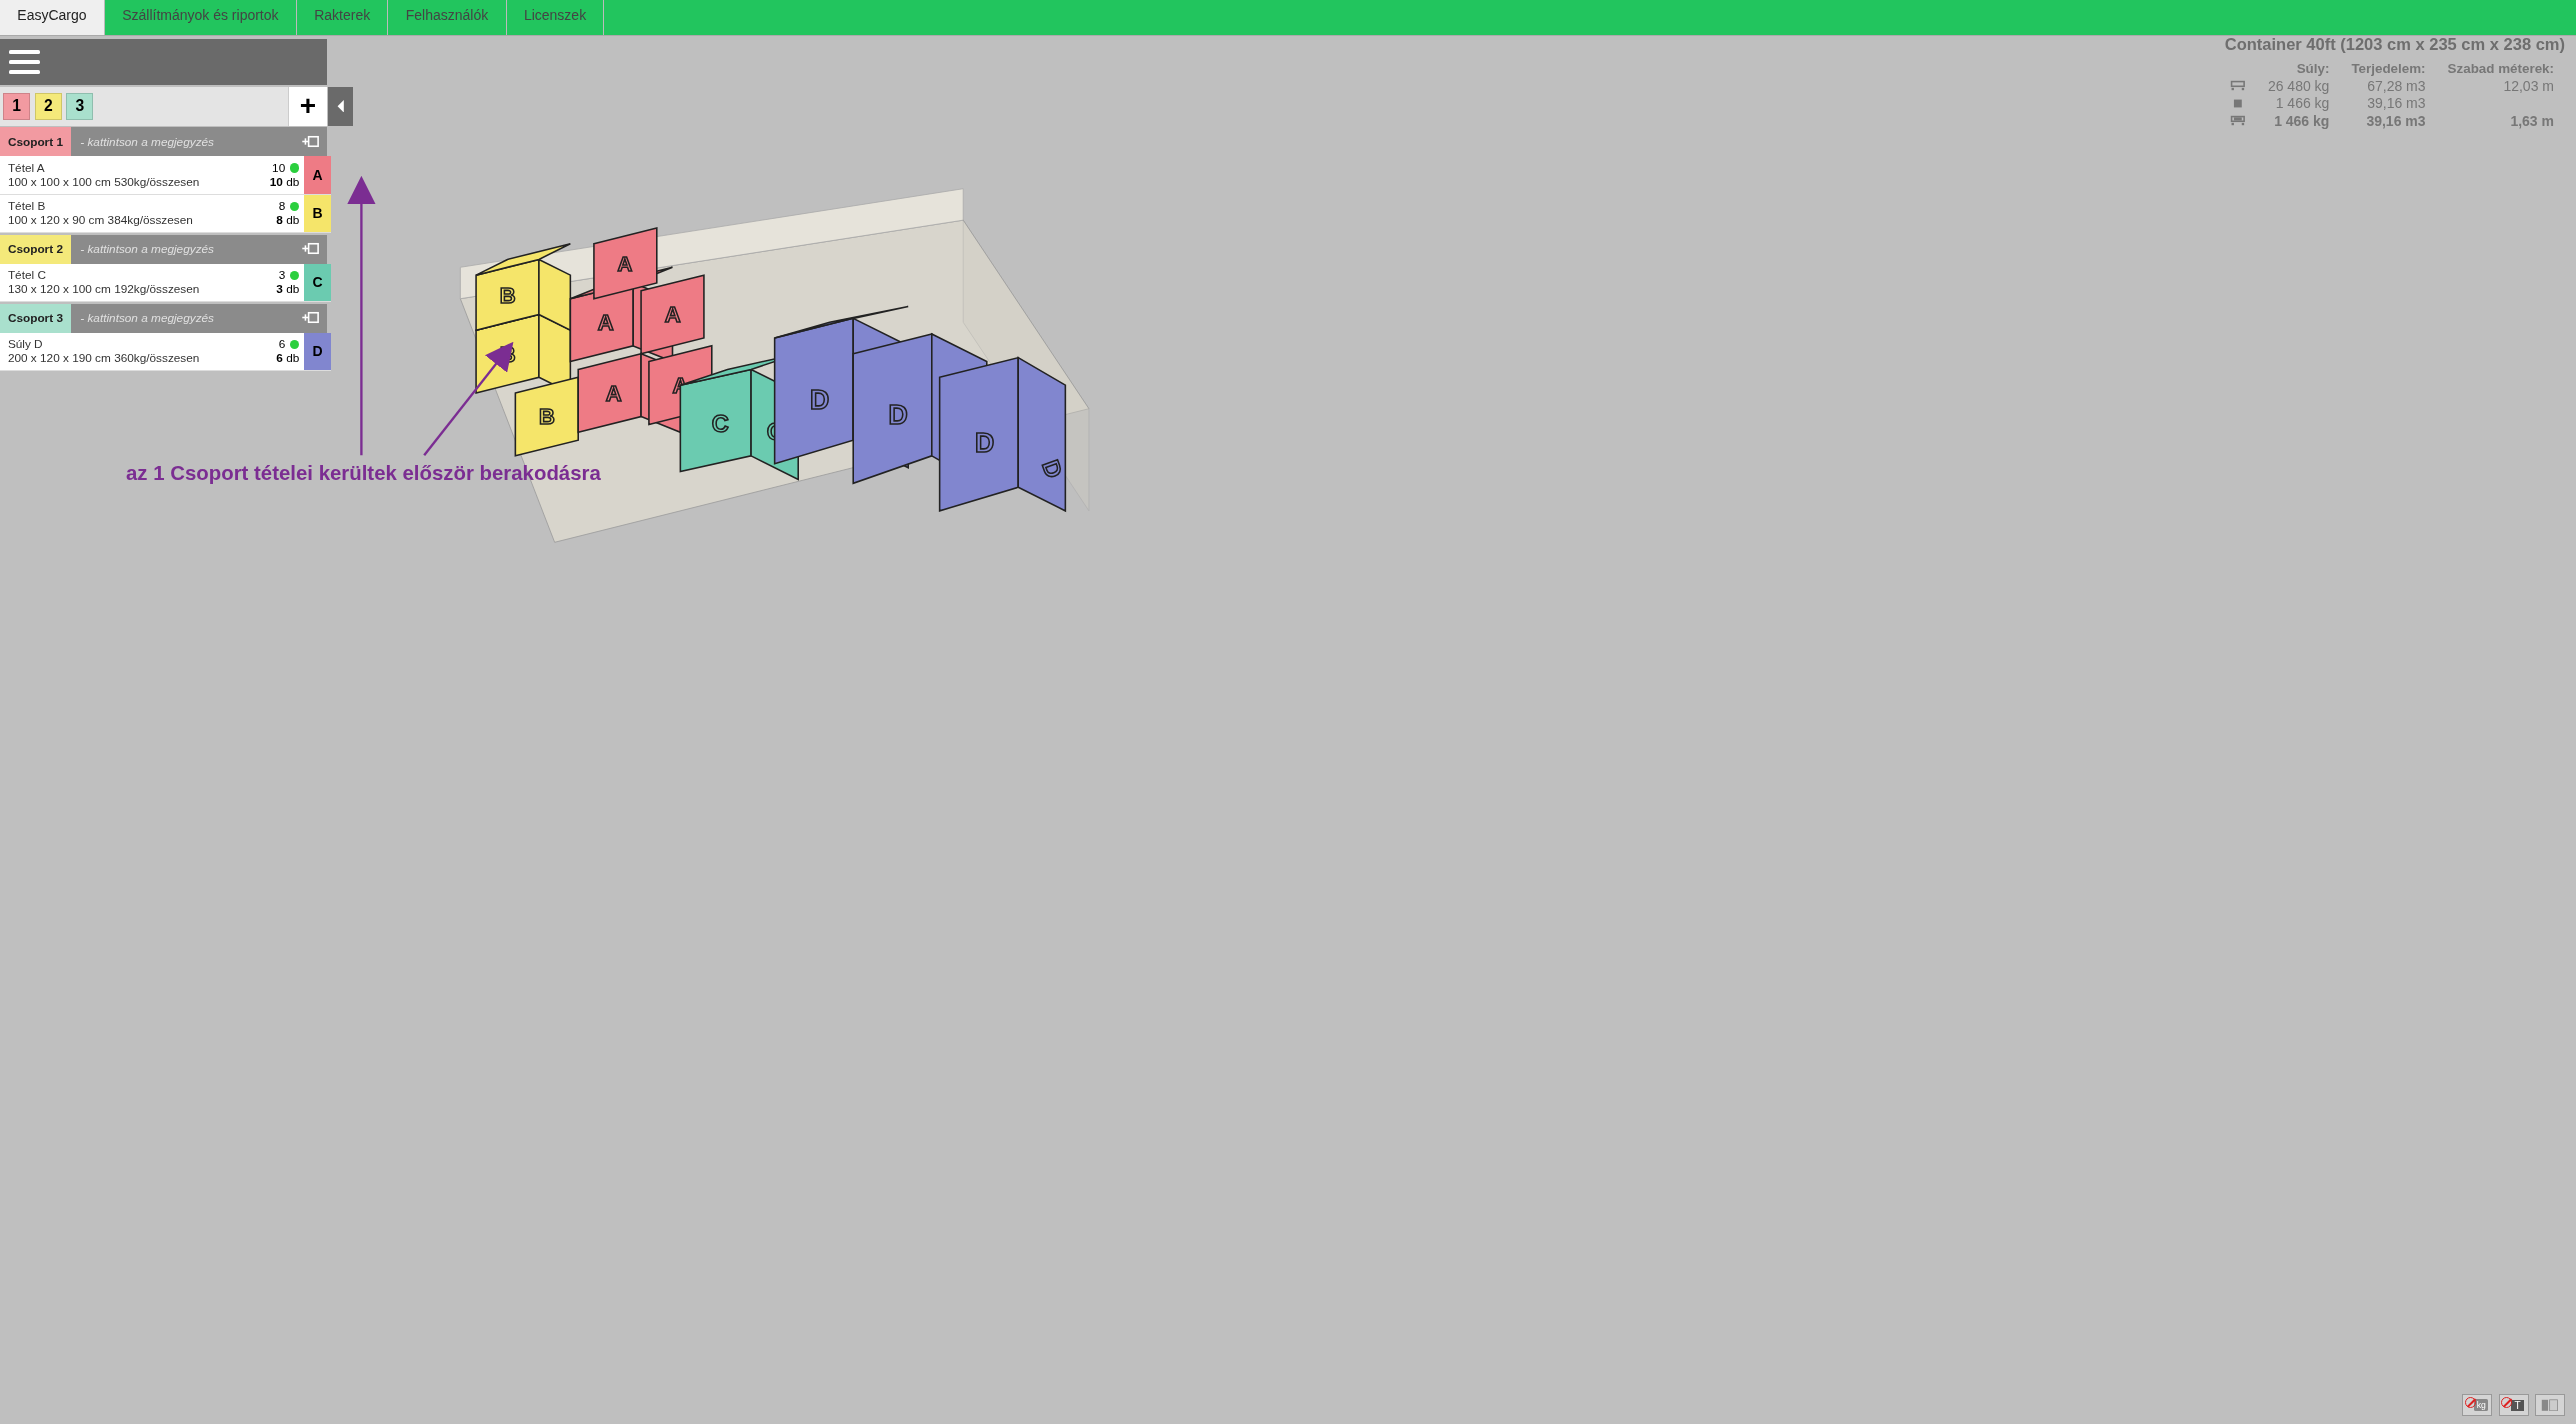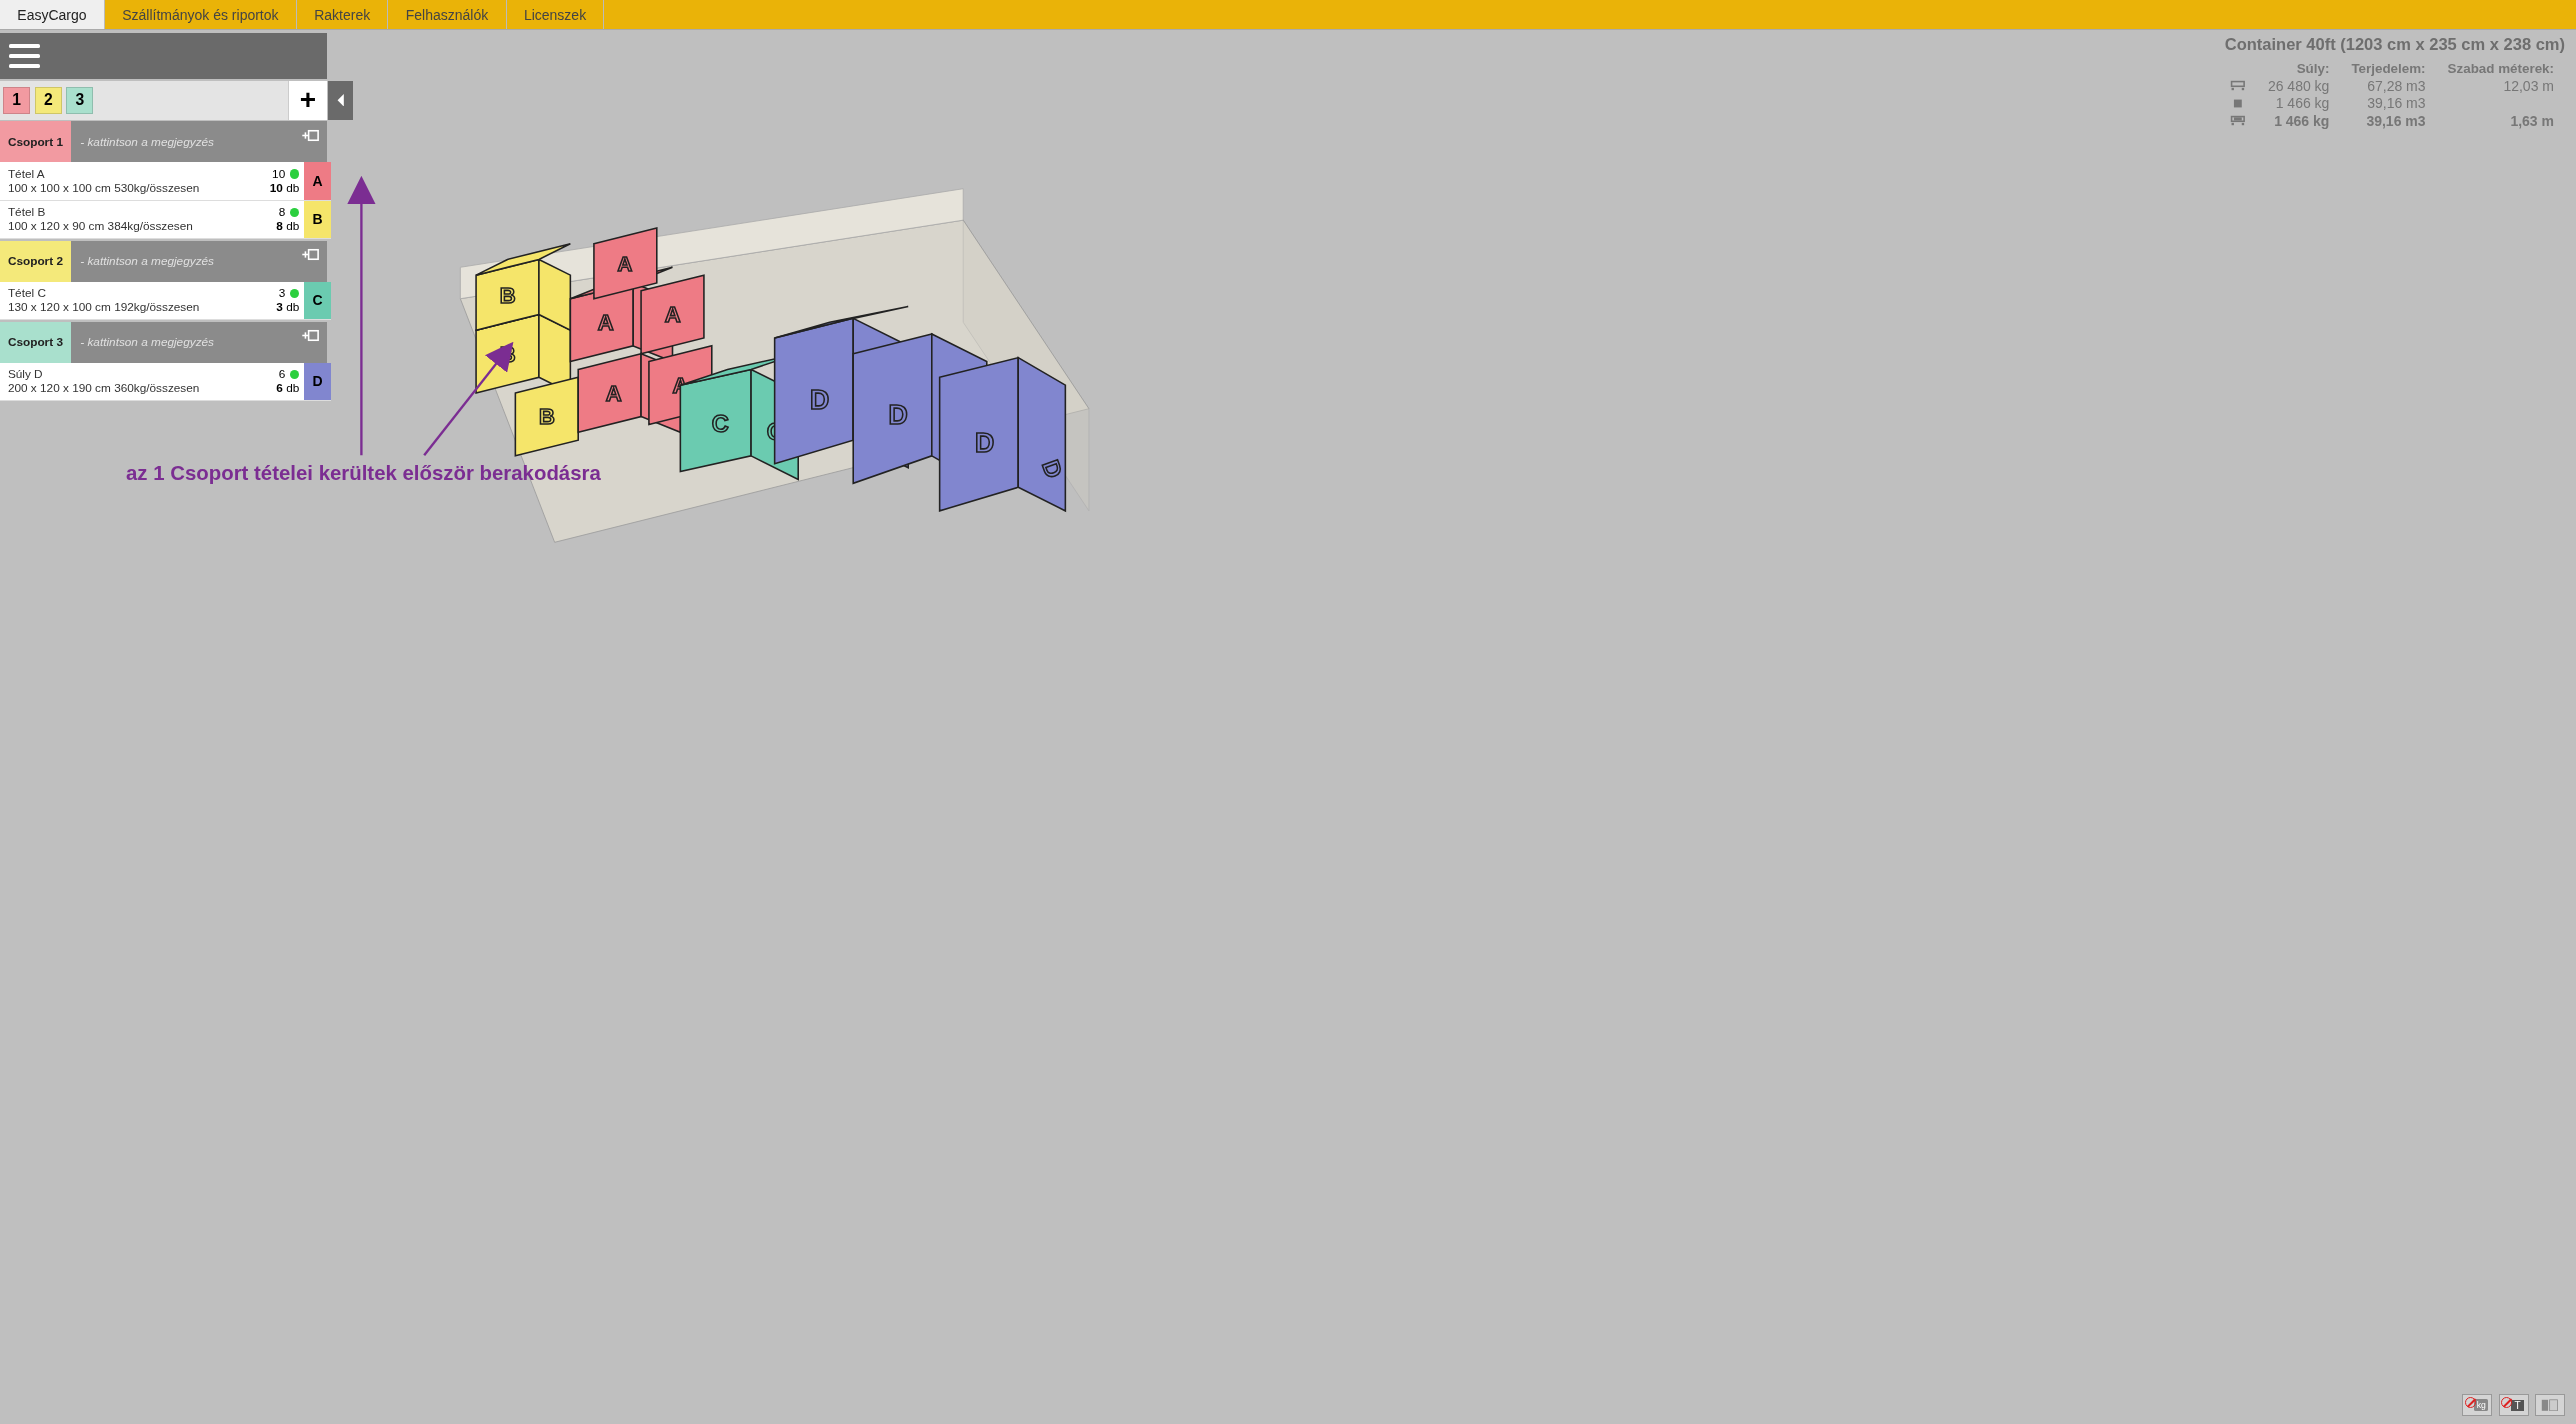--- a/index.html
+++ b/index.html
@@ -1,39 +1,39 @@
 <!DOCTYPE html>
 <html style="font-size:12.6px"><head>
 <meta charset="utf-8">
 <style>
   * { box-sizing: border-box; margin: 0; padding: 0; font-family: Arial, Helvetica, sans-serif; }
   html, body { width: 100%; height: 100%; background: #bfbfbf; overflow: hidden; }
 
   
-  .topnav { display: flex; height: 30px; background: #eab308; border-bottom: 0.8px solid #aaa; }
+  .topnav { display: flex; height: 36px; background: #22c55e; border-bottom: 0.8px solid #aaa; }
   .topnav .tab { padding: 0 17.3px; line-height: 30px; font-size: 14px; color: #444; cursor: pointer; border-right: 0.8px solid #bbb; }
   .topnav .tab.active { background: #efefef; color: #222; }
 
   
   .hamburger-bar { width: 327px; height: 46px; background: #6a6a6a; display: flex; align-items: center; padding-left: 9.4px; margin-top: 3.1px; }
   .hamburger { width: 31px; height: 23.6px; display: flex; flex-direction: column; justify-content: space-between; cursor: pointer; }
   .hamburger div { height: 3.9px; background: #fff; border-radius: 1.6px; }
 
   
   .group-tabs { width: 327px; height: 39px; background: #e4e4e4; display: flex; align-items: center; padding-left: 3.1px; position: relative; margin-top: 1.6px; }
   .group-tab { width: 27px; height: 27px; margin-right: 4.7px; display: flex; align-items: center; justify-content: center; font-size: 15.7px; font-weight: bold; cursor: pointer; border: 0.8px solid rgba(0,0,0,.15); }
   .group-tab.c1 { background: #f29aa1; }
   .group-tab.c2 { background: #f4e97a; }
   .group-tab.c3 { background: #a9e0cd; }
   .plus-btn { position: absolute; right: 0; top: 0; width: 39px; height: 39px; background: #fff; display: flex; align-items: center; justify-content: center; font-size: 28px; font-weight: bold; cursor: pointer; border-left: 0.8px solid #ccc; }
   .collapse-handle { position: absolute; left: 328px; top: 0; width: 25px; height: 39px; background: #6a6a6a; display: flex; align-items: center; justify-content: center; color: #fff; cursor: pointer; }
   .collapse-handle svg { fill: #fff; }
 
   
-  .group-header { width: 327px; height: 41px; background: #8b8b8b; display: flex; align-items: center; color: #fff; position: relative; margin-top: 1.6px; }
+  .group-header { width: 327px; height: 29px; background: #8b8b8b; display: flex; align-items: center; color: #fff; position: relative; margin-top: 1.6px; }
   .group-header .label { padding: 0 7.9px; font-size: 11.8px; font-weight: bold; height: 100%; display: flex; align-items: center; }
   .group-header.g1 .label { background: #f29aa1; color: #222; }
   .group-header.g2 .label { background: #f4e97a; color: #222; }
   .group-header.g3 .label { background: #a9e0cd; color: #222; }
   .group-header .note { flex: 1; padding-left: 9.4px; font-style: italic; color: #e0e0e0; font-size: 11.8px; }
   .group-header .add-box { position: absolute; right: 6.3px; top: 4.7px; width: 20.4px; height: 19px; cursor: pointer; }
 
   
   .item-row { width: 331px; display: flex; background: #fff; border-bottom: 0.8px solid #ddd; }
   .item-info { flex: 1; padding: 4.7px 7.9px; }

